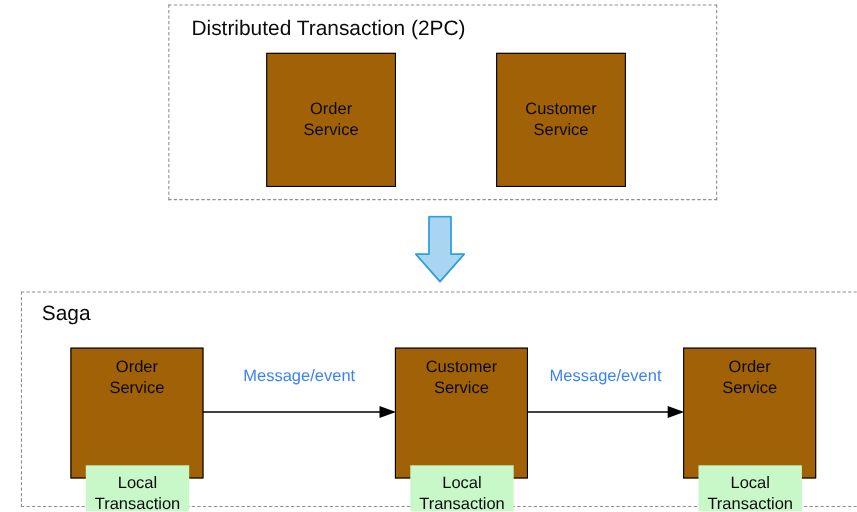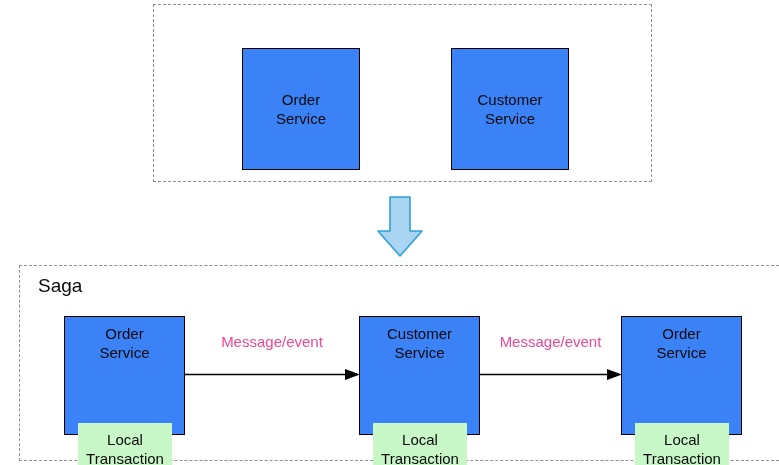--- a/index.html
+++ b/index.html
@@ -27,21 +27,21 @@
     font-size: 19px;
     line-height: 23px;
     color: #0a0a0a;
     white-space: nowrap;
   }
   #panel-2pc .panel-title { left: 20px; top: 10px; }
   #panel-saga .panel-title { left: 18px; top: 8px; }
   .service-box {
     position: absolute;
     border: 1px solid #000000;
-    background: #3b82f6;
+    background: #a16207;
   }
   .tpc-box {
     width: 118px; height: 122px;
     display: flex; align-items: center; justify-content: center;
   }
   #tpc-box-order { left: 88px; top: 43px; }
   #tpc-box-customer { left: 297px; top: 43px; }
   .service-label {
     font-size: 15px;
     line-height: 19px;
@@ -72,36 +72,37 @@
   }
   .flow-arrow { position: absolute; top: 102px; height: 13px; }
   #flow-arrow-1 { left: 164px; width: 176px; }
   #flow-arrow-2 { left: 459px; width: 143px; }
   .flow-label {
     position: absolute;
     top: 66px;
     font-size: 15px;
     line-height: 19px;
     text-align: center;
-    color: #ec4899;
+    color: #3b82f6;
   }
   #flow-label-1 { left: 164px; width: 176px; }
   #flow-label-2 { left: 459px; width: 143px; }
   #down-arrow {
     position: absolute;
     left: 376px; top: 196px;
     width: 48px; height: 62px;
   }
 </style>
 </head>
 <body>
 
 <div id="canvas">
 
   <section class="dashed-panel" id="panel-2pc">
+    <div class="panel-title">Distributed Transaction (2PC)</div>
 
     <div class="service-box tpc-box" id="tpc-box-order">
       <span class="service-label">Order
 Service</span>
     </div>
 
     <div class="service-box tpc-box" id="tpc-box-customer">
       <span class="service-label">Customer
 Service</span>
     </div>

